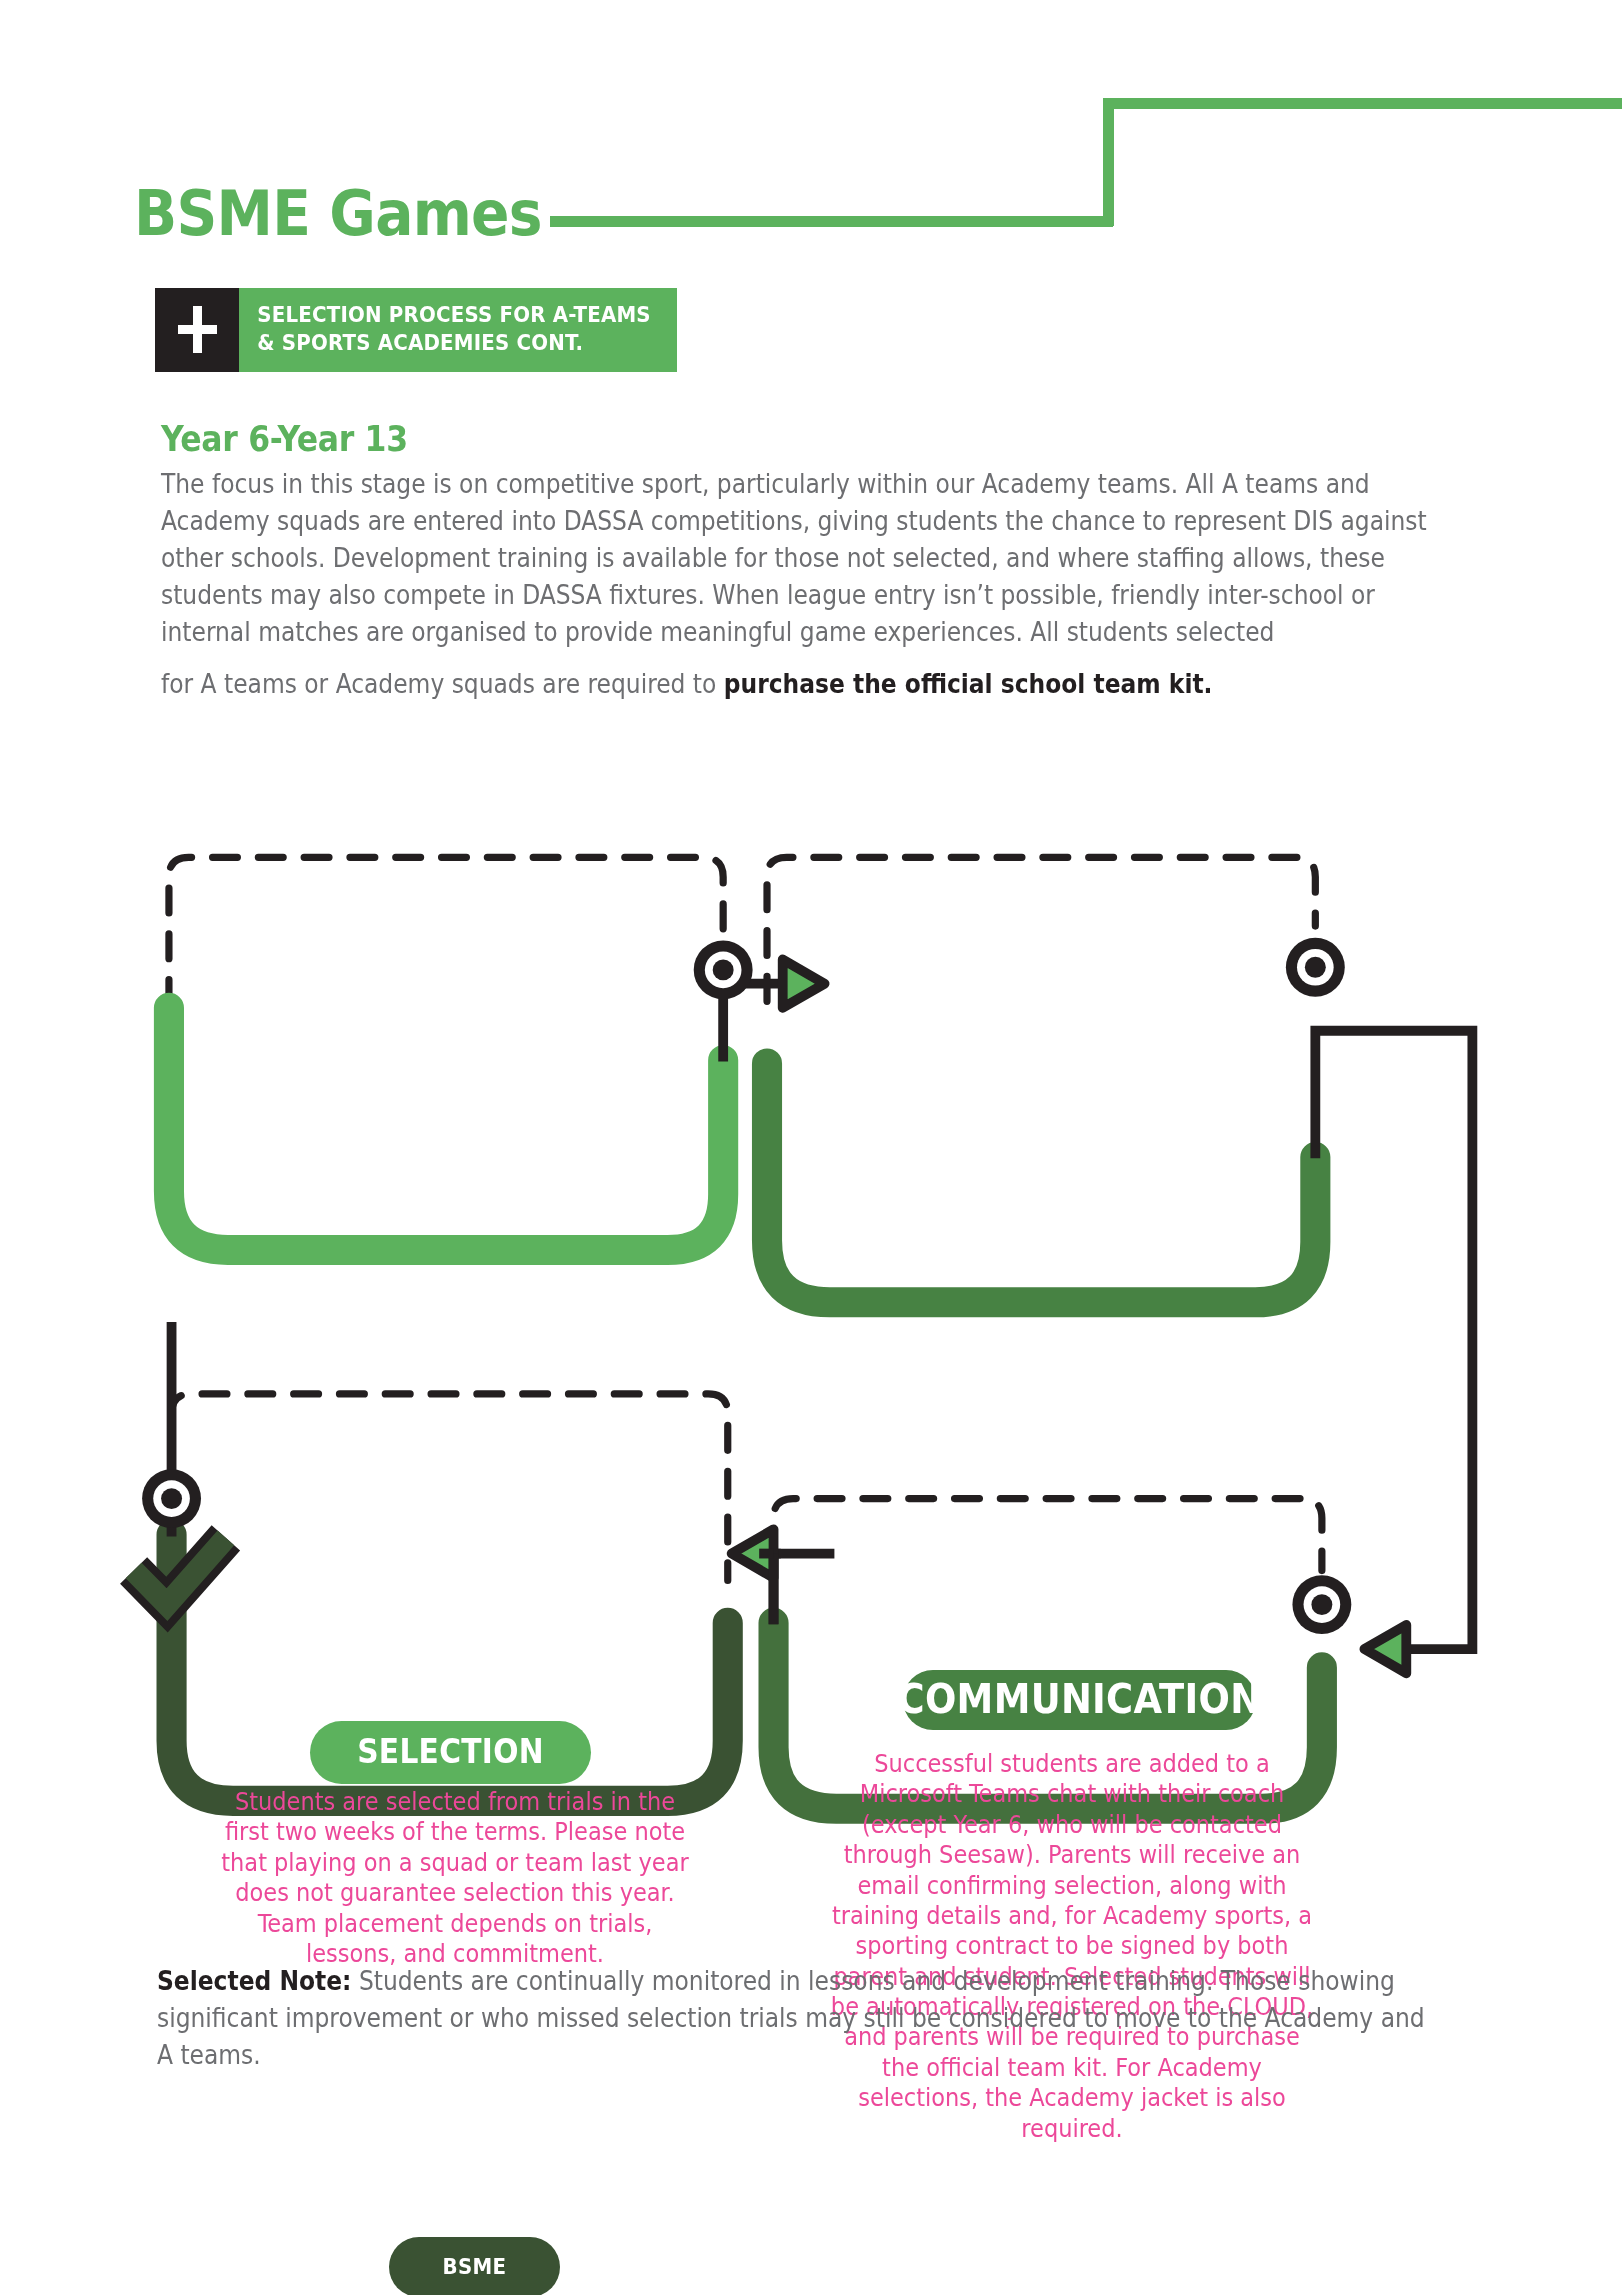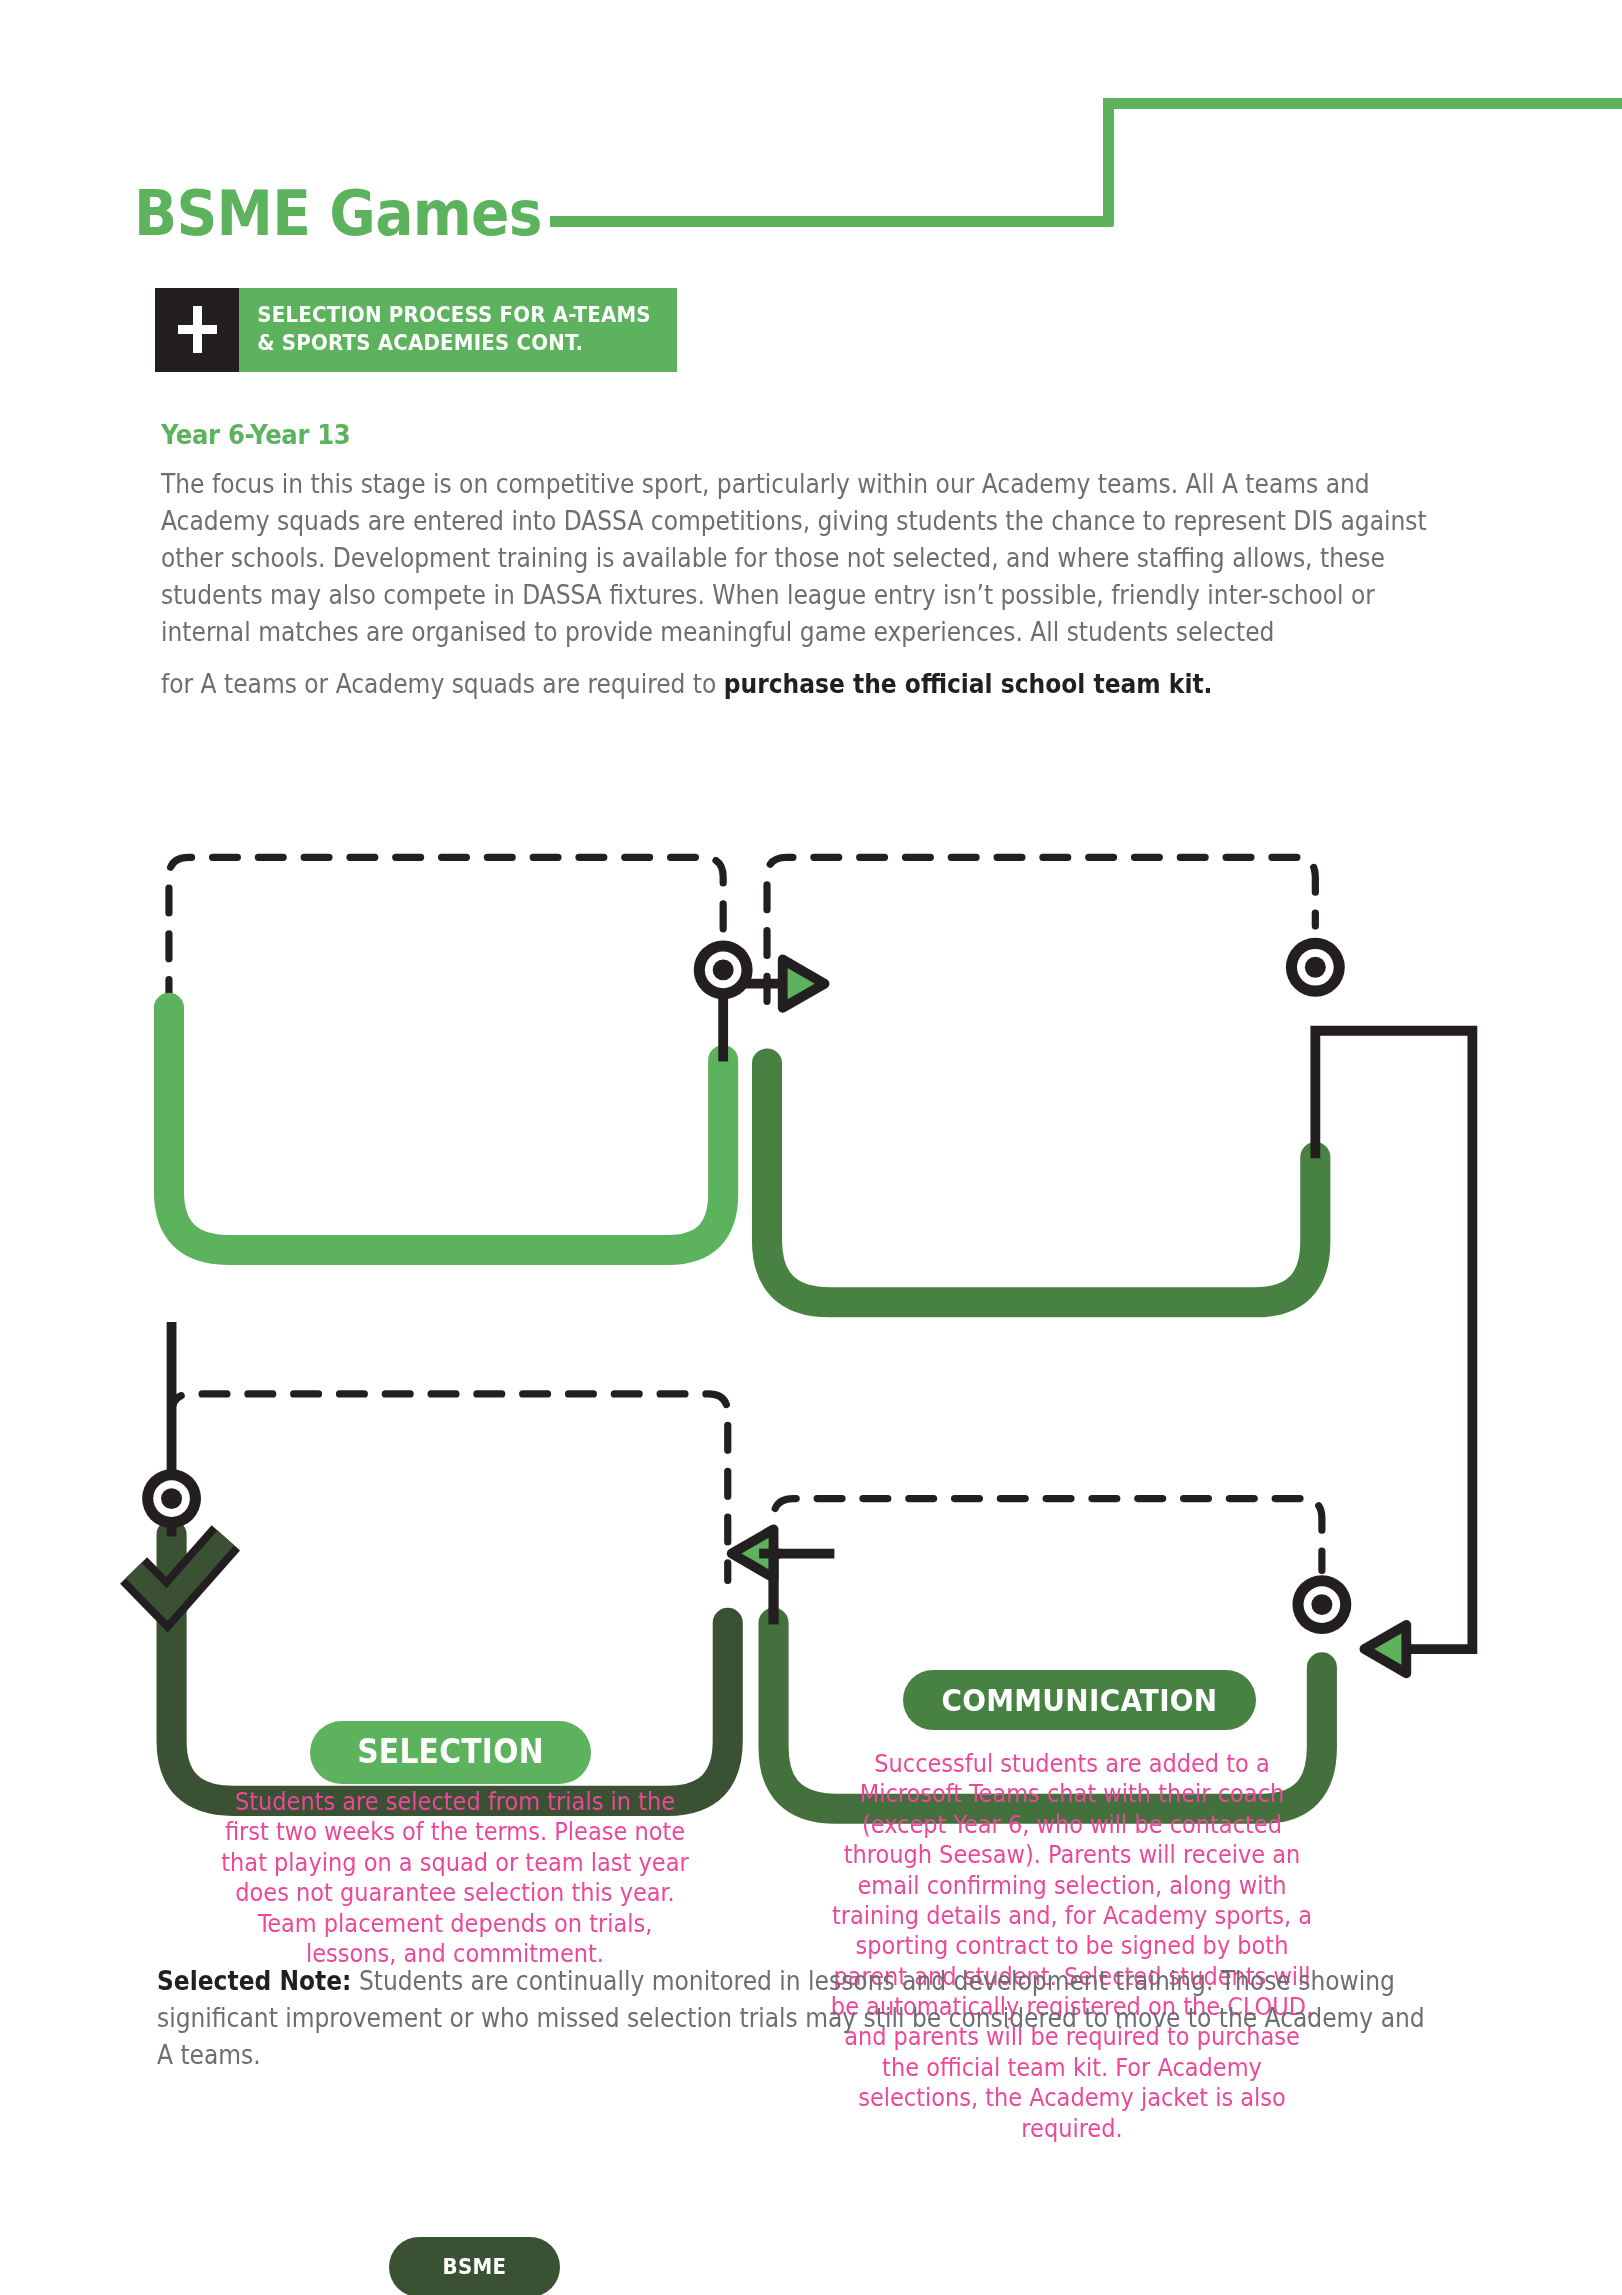--- a/index.html
+++ b/index.html
@@ -36,41 +36,41 @@
     background:#5cb25d;color:#ffffff;
     padding:13px 26px 13px 18.3px;
     display:flex;flex-direction:column;justify-content:flex-start;
     font-size:22px;font-weight:bold;line-height:1.28;letter-spacing:0.2px;
     white-space:nowrap;
   }
 
   
   .sub-head{
     position:absolute;left:161px;top:419px;
-    font-size:27px;font-weight:bold;color:#5cb25d;letter-spacing:-0.3px;
+    font-size:35px;font-weight:bold;color:#5cb25d;letter-spacing:-0.3px;
   }
   .intro{
     position:absolute;left:161px;top:466px;width:1305px;
     font-size:26px;line-height:1.42;color:#6d6e71;
   }
   .intro .b{color:#231f20;font-weight:bold;}
   .intro p{margin:0 0 15.7px 0;}
 
   
   .diagram{position:absolute;left:0;top:805px;width:1623px;height:1132px;}
   .diagram svg{display:block;}
 
   
   .pill{
     position:absolute;border-radius:654px;color:#ffffff;
     display:flex;align-items:center;justify-content:center;text-align:center;
     font-weight:bold;letter-spacing:0.3px;line-height:1.06;
   }
   #pill-selection{left:310px;top:916px;width:281px;height:63px;background:#5cb25d;font-size:33px;}
-  #pill-communication{left:903px;top:865px;width:353px;height:60px;background:#478243;font-size:31px;text-align:center;}
+  #pill-communication{left:903px;top:865px;width:353px;height:60px;background:#478243;font-size:41px;text-align:center;}
   #pill-bsme{left:389px;top:1424px;width:171px;height:60px;background:#3a5233;font-size:22px;margin-top:8px;}
 
   
   .body-copy{position:absolute;text-align:center;color:#ec4899;font-size:25px;line-height:1.215;}
   #copy-selection{left:216px;top:982px;width:478px;}
   #copy-communication{left:830px;top:944px;width:484px;}
 
   
   .footer{
     position:absolute;left:157px;top:1963px;width:1283px;

